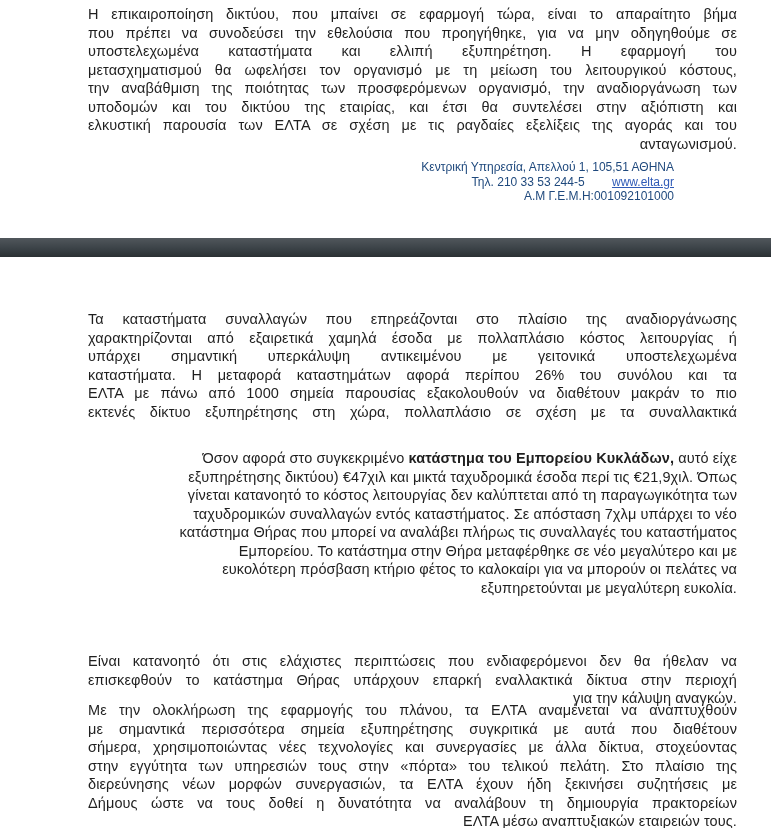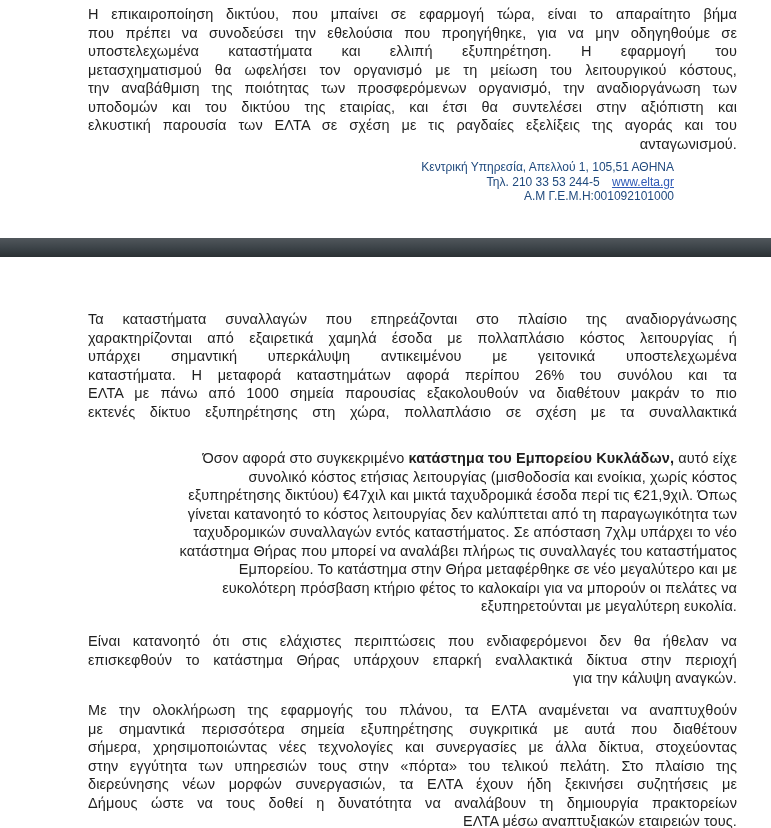--- a/index.html
+++ b/index.html
@@ -35,21 +35,21 @@
     top:160px;right:97px;
     text-align:right;
     color:var(--contact-text);
     font-size:12px;
     line-height:14.5px;
   }
   .contact .cline{white-space:nowrap;}
   .link{
     color:var(--link);
     text-decoration:underline;
-    margin-left:9px;
+    margin-left:24px;
     cursor:pointer;
   }
   .separator{
     position:absolute;
     left:0;top:238px;
     width:771px;height:19px;
     background:linear-gradient(to bottom,var(--sep-top) 0%,var(--sep-mid) 55%,var(--sep-bottom) 100%);
   }
 </style>
 </head>
@@ -84,32 +84,31 @@
       <div class="tline just">χαρακτηρίζονται από εξαιρετικά χαμηλά έσοδα με πολλαπλάσιο κόστος λειτουργίας ή</div>
       <div class="tline just">υπάρχει σημαντική υπερκάλυψη αντικειμένου με γειτονικά υποστελεχωμένα</div>
       <div class="tline just">καταστήματα. Η μεταφορά καταστημάτων αφορά περίπου 26% του συνόλου και τα</div>
       <div class="tline just">ΕΛΤΑ με πάνω από 1000 σημεία παρουσίας εξακολουθούν να διαθέτουν μακράν το πιο</div>
       <div class="tline just">εκτενές δίκτυο εξυπηρέτησης στη χώρα, πολλαπλάσιο σε σχέση με τα συναλλακτικά</div>
     </div>
 
   <div class="para" style="top:449px">
     <div class="tline"><span>Όσον αφορά στο συγκεκριμένο </span><span class="b">κατάστημα του Εμπορείου Κυκλάδων,</span><span> αυτό είχε</span></div>
     <div>
-        <div class="tline">συνολικό κόστος ετήσιας λειτουργίας (μισθοδοσία και ενοίκια, χωρίς κόστος</div>
         <div class="tline">εξυπηρέτησης δικτύου) €47χιλ και μικτά ταχυδρομικά έσοδα περί τις €21,9χιλ. Όπως</div>
         <div class="tline">γίνεται κατανοητό το κόστος λειτουργίας δεν καλύπτεται από τη παραγωγικότητα των</div>
         <div class="tline">ταχυδρομικών συναλλαγών εντός καταστήματος. Σε απόσταση 7χλμ υπάρχει το νέο</div>
         <div class="tline">κατάστημα Θήρας που μπορεί να αναλάβει πλήρως τις συναλλαγές του καταστήματος</div>
         <div class="tline">Εμπορείου. Το κατάστημα στην Θήρα μεταφέρθηκε σε νέο μεγαλύτερο και με</div>
         <div class="tline">ευκολότερη πρόσβαση κτήριο φέτος το καλοκαίρι για να μπορούν οι πελάτες να</div>
         <div class="tline">εξυπηρετούνται με μεγαλύτερη ευκολία.</div>
       </div>
   </div>
 
-  <div class="para" style="top:632px">
+  <div class="para" style="top:652px">
       <div class="tline just">Είναι κατανοητό ότι στις ελάχιστες περιπτώσεις που ενδιαφερόμενοι δεν θα ήθελαν να</div>
       <div class="tline just">επισκεφθούν το κατάστημα Θήρας υπάρχουν επαρκή εναλλακτικά δίκτυα στην περιοχή</div>
       <div class="tline">για την κάλυψη αναγκών.</div>
     </div>
 
   <div class="para" style="top:701px">
       <div class="tline just">Με την ολοκλήρωση της εφαρμογής του πλάνου, τα ΕΛΤΑ αναμένεται να αναπτυχθούν</div>
       <div class="tline just">με σημαντικά περισσότερα σημεία εξυπηρέτησης συγκριτικά με αυτά που διαθέτουν</div>
       <div class="tline just">σήμερα, χρησιμοποιώντας νέες τεχνολογίες και συνεργασίες με άλλα δίκτυα, στοχεύοντας</div>
       <div class="tline just">στην εγγύτητα των υπηρεσιών τους στην «πόρτα» του τελικού πελάτη. Στο πλαίσιο της</div>

